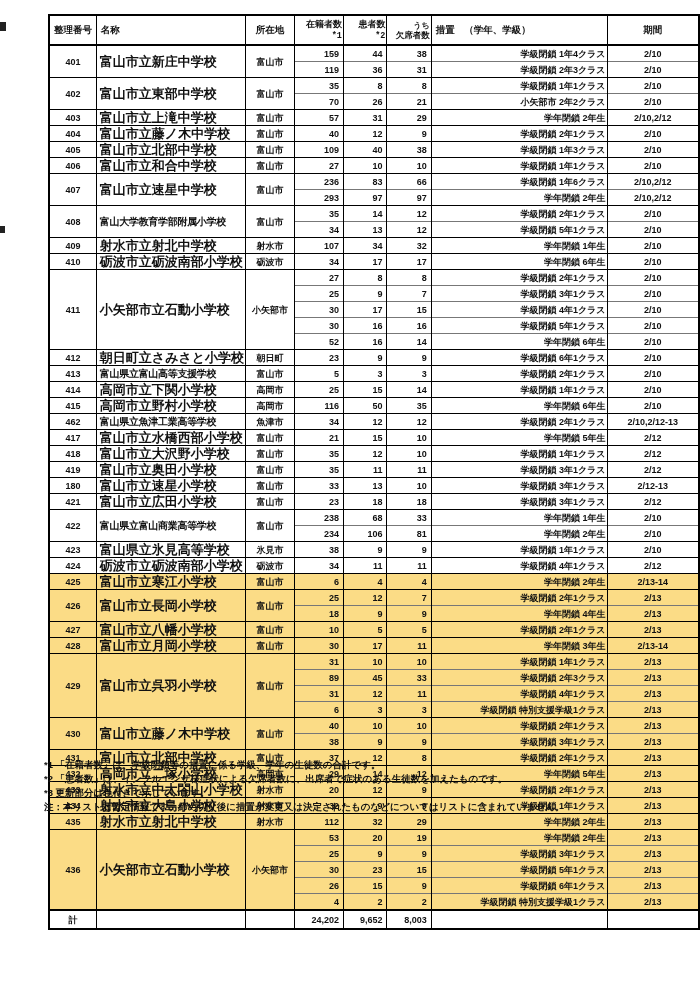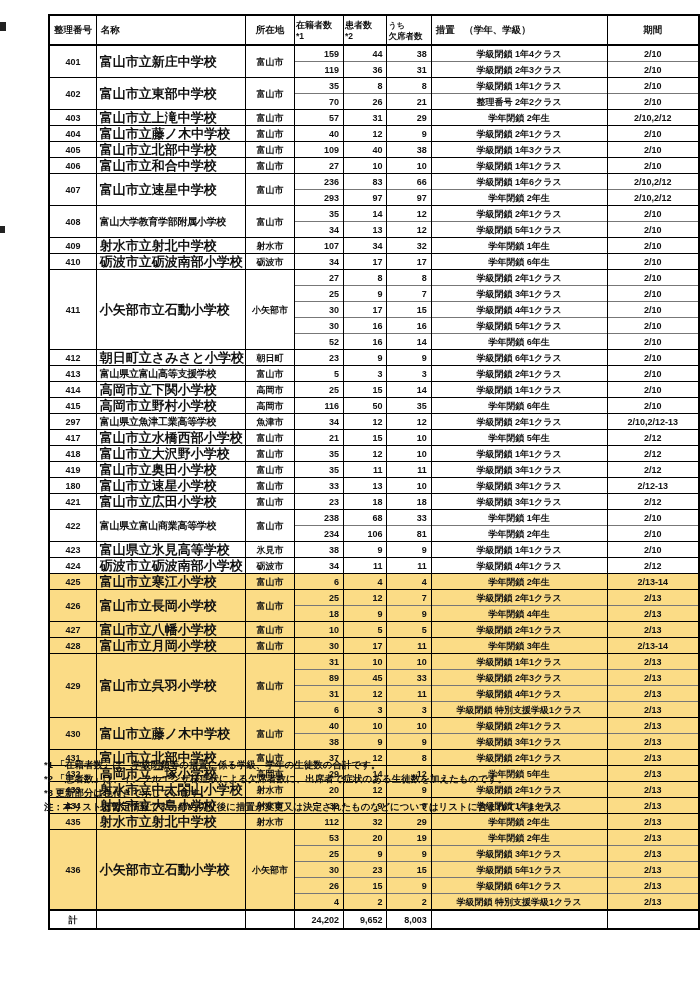--- a/index.html
+++ b/index.html
@@ -5,35 +5,35 @@
   html,body{margin:0;padding:0;background:#ffffff;}
   body{width:700px;height:990px;position:relative;font-family:"Liberation Sans","DejaVu Sans",sans-serif;color:#111;}
   .page{position:absolute;inset:0;background:#fff;}
   
   .speck1,.speck2{position:absolute;left:0;background:#222;}
   .speck1{top:22px;width:6px;height:9px;}
   .speck2{top:226px;width:5px;height:7px;}
 
   table{position:absolute;left:48px;top:14px;border-collapse:collapse;table-layout:fixed;border:2px solid #000;}
   th,td{border-left:1px solid #000;border-right:1px solid #000;overflow:hidden;white-space:nowrap;font-weight:bold;}
-  thead th{height:26px;font-size:9.5px;border-bottom:2px solid #000;vertical-align:middle;background:#fff;}
+  thead th{height:26px;font-size:9.5px;border-bottom:2px solid #000;vertical-align:middle;background:#fff;font-family:Liberation Mono, monospace;}
   th.c-id,th.c-location,th.c-period{text-align:center;}
   th.c-name,th.c-measure{text-align:left;padding-left:4px;margin-top:32px;}
-  th.c-enrolled,th.c-patients,th.c-absent{text-align:left;font-size:9px;}
+  th.c-enrolled,th.c-patients,th.c-absent{text-align:right;font-size:9px;}
   th.c-absent{font-size:8px;}
   th .sub{font-weight:bold;font-size:8.5px;line-height:10px;}
   th .lbl{line-height:11px;}
 
   tbody td{height:13px;font-size:9px;line-height:12px;vertical-align:middle;border-top:1px solid #777;}
   tbody tr.gs td{border-top:1.6px solid #000;}
   td.c-id,td.c-location,td.c-period{text-align:center;}
   td.c-name{text-align:left;padding-left:3px;font-size:13px;}
   td.c-name.small{font-size:10px;letter-spacing:-0.3px;}
   td.c-enrolled,td.c-patients,td.c-absent{text-align:right;padding-right:4px;}
-  td.c-measure{text-align:center;padding-left:1px;}
+  td.c-measure{text-align:right;padding-left:1px;}
   tbody tr.hl td{background:#fbdc86;}
   tr.total td{border-top:2px solid #000;height:15px;background:#fff;font-size:9px;}
   tr.total td.c-id{text-align:center;}
   tr.total td.c-enrolled,tr.total td.c-patients,tr.total td.c-absent{text-align:right;padding-right:4px;}
 
   .notes{position:absolute;left:44px;top:758px;width:650px;font-size:9.5px;line-height:14px;font-weight:bold;color:#111;}
   .notes div{white-space:nowrap;}
 </style>
 </head>
 <body>
@@ -99,21 +99,21 @@
           <td class="c-enrolled">35</td>
           <td class="c-patients">8</td>
           <td class="c-absent">8</td>
           <td class="c-measure">学級閉鎖 1年1クラス</td>
           <td class="c-period">2/10</td>
         </tr>
         <tr class="">
           <td class="c-enrolled">70</td>
           <td class="c-patients">26</td>
           <td class="c-absent">21</td>
-          <td class="c-measure">整理番号 2年2クラス</td>
+          <td class="c-measure">小矢部市 2年2クラス</td>
           <td class="c-period">2/10</td>
         </tr>
         <tr class="gs">
           <td class="c-id" rowspan="1">403</td>
           <td class="c-name" rowspan="1">富山市立上滝中学校</td>
           <td class="c-location" rowspan="1">富山市</td>
           <td class="c-enrolled">57</td>
           <td class="c-patients">31</td>
           <td class="c-absent">29</td>
           <td class="c-measure">学年閉鎖 2年生</td>
@@ -275,21 +275,21 @@
           <td class="c-id" rowspan="1">415</td>
           <td class="c-name" rowspan="1">高岡市立野村小学校</td>
           <td class="c-location" rowspan="1">高岡市</td>
           <td class="c-enrolled">116</td>
           <td class="c-patients">50</td>
           <td class="c-absent">35</td>
           <td class="c-measure">学年閉鎖 6年生</td>
           <td class="c-period">2/10</td>
         </tr>
         <tr class="gs">
-          <td class="c-id" rowspan="1">297</td>
+          <td class="c-id" rowspan="1">462</td>
           <td class="c-name small" rowspan="1">富山県立魚津工業高等学校</td>
           <td class="c-location" rowspan="1">魚津市</td>
           <td class="c-enrolled">34</td>
           <td class="c-patients">12</td>
           <td class="c-absent">12</td>
           <td class="c-measure">学級閉鎖 2年1クラス</td>
           <td class="c-period">2/10,2/12-13</td>
         </tr>
         <tr class="gs">
           <td class="c-id" rowspan="1">417</td>

